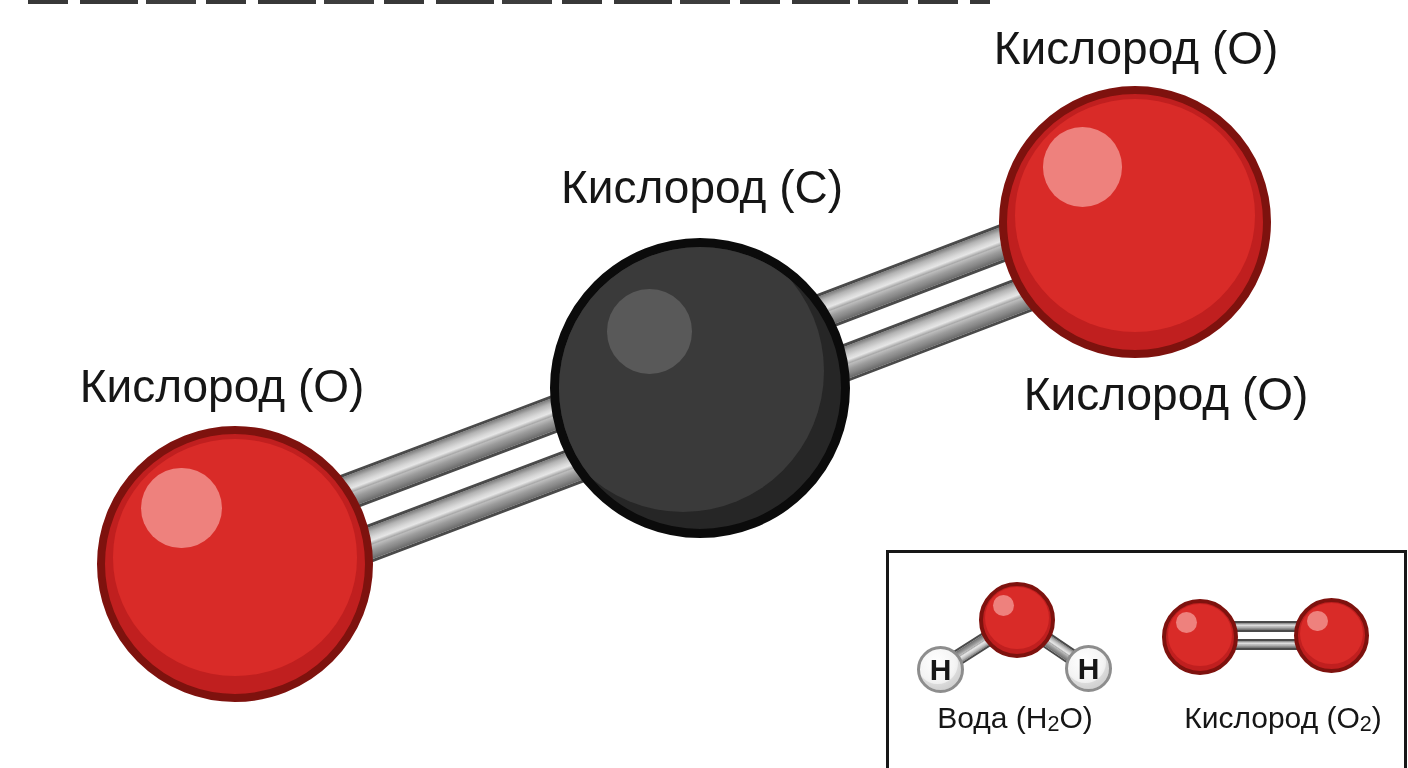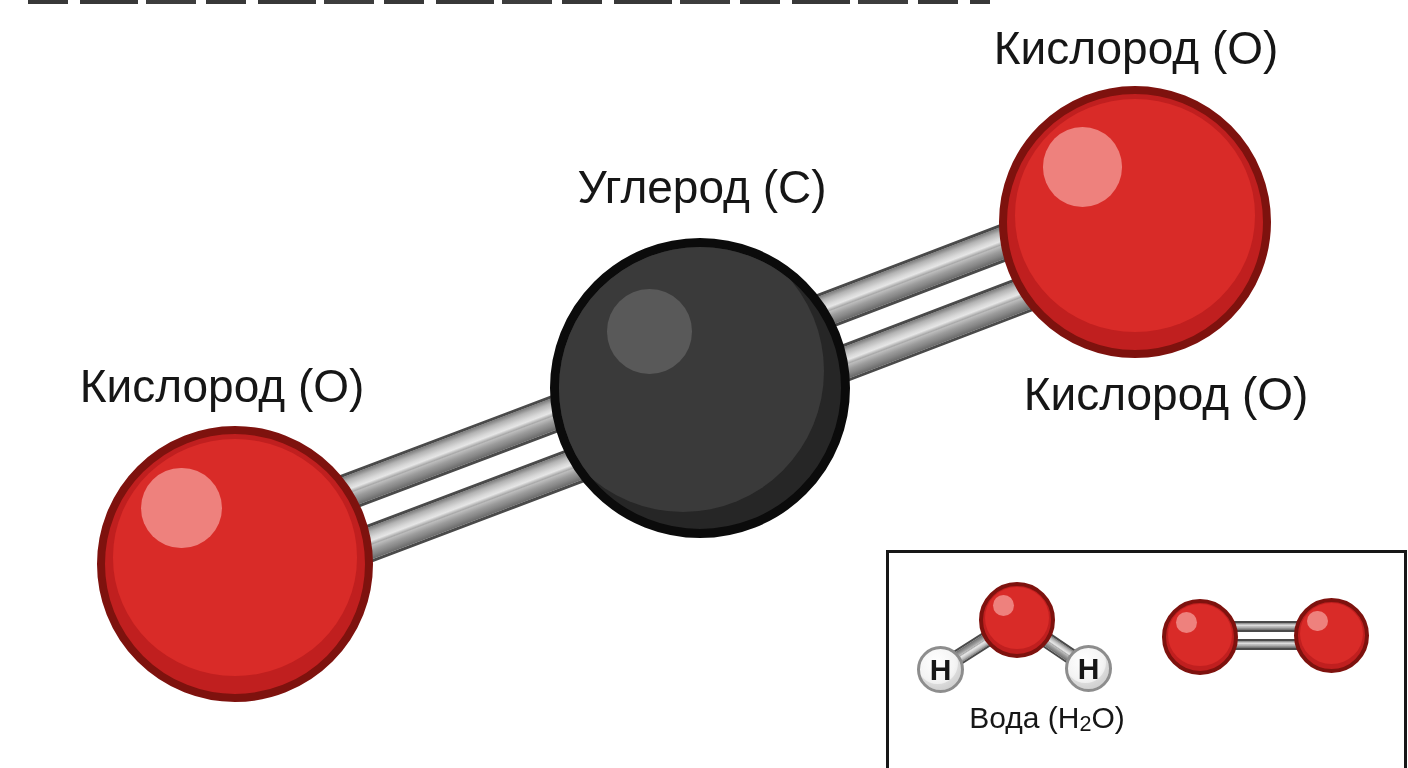--- a/index.html
+++ b/index.html
@@ -90,21 +90,21 @@
   #w-h-right { left:1065px; top:645px; width:47px; height:47px; }
 
   
   #o2-bond-up { left:1200px; top:621px; width:132px; }
   #o2-bond-dn { left:1200px; top:639px; width:132px; }
   #o2-left  { left:1162px; top:599px; width:76px; height:76px; border-width:4px; }
   #o2-right { left:1294px; top:598px; width:75px; height:75px; border-width:4px; }
 
   .ins-lbl {
     position:absolute; transform:translateX(-50%);
-    font-size:30px; white-space:nowrap;margin-left:32px;
+    font-size:30px; white-space:nowrap;
   }
   #lbl-water { left:1015px; top:701px; }
   #lbl-o2    { left:1283px; top:701px; }
   .sb { font-size:0.72em; position:relative; top:0.12em; }
 </style>
 </head>
 <body>
 
 <div id="canvas">
 
@@ -122,21 +122,21 @@
   <div class="sphere carbon" id="atom-c">
     <div class="tone"></div>
     <div class="hl"></div>
   </div>
   <div class="sphere red" id="atom-o-right">
     <div class="tone"></div>
     <div class="hl"></div>
   </div>
 
   <div class="lbl" id="lbl-o-left">Кислород (О)</div>
-  <div class="lbl" id="lbl-carbon">Углерод (С)</div>
+  <div class="lbl" id="lbl-carbon">Кислород (С)</div>
   <div class="lbl" id="lbl-o-right-top">Кислород (О)</div>
   <div class="lbl" id="lbl-o-right-bot">Кислород (О)</div>
 
   <div id="inset-box"></div>
 
   <div class="bond thin" id="w-bond-left"></div>
   <div class="bond thin" id="w-bond-right"></div>
   <div class="sphere red" id="w-o">
     <div class="tone"></div>
     <div class="hl"></div>
@@ -155,14 +155,17 @@
     <div class="hl"></div>
   </div>
   <div class="sphere red" id="o2-right">
     <div class="tone"></div>
     <div class="hl"></div>
   </div>
 
   <div class="ins-lbl" id="lbl-water">
     <span>Вода (H</span><span class="sb">2</span><span>O)</span>
   </div>
+  <div class="ins-lbl" id="lbl-o2">
+    <span>Кислород (О</span><span class="sb">2</span><span>)</span>
+  </div>
 
 </div>
 
 </body></html>

